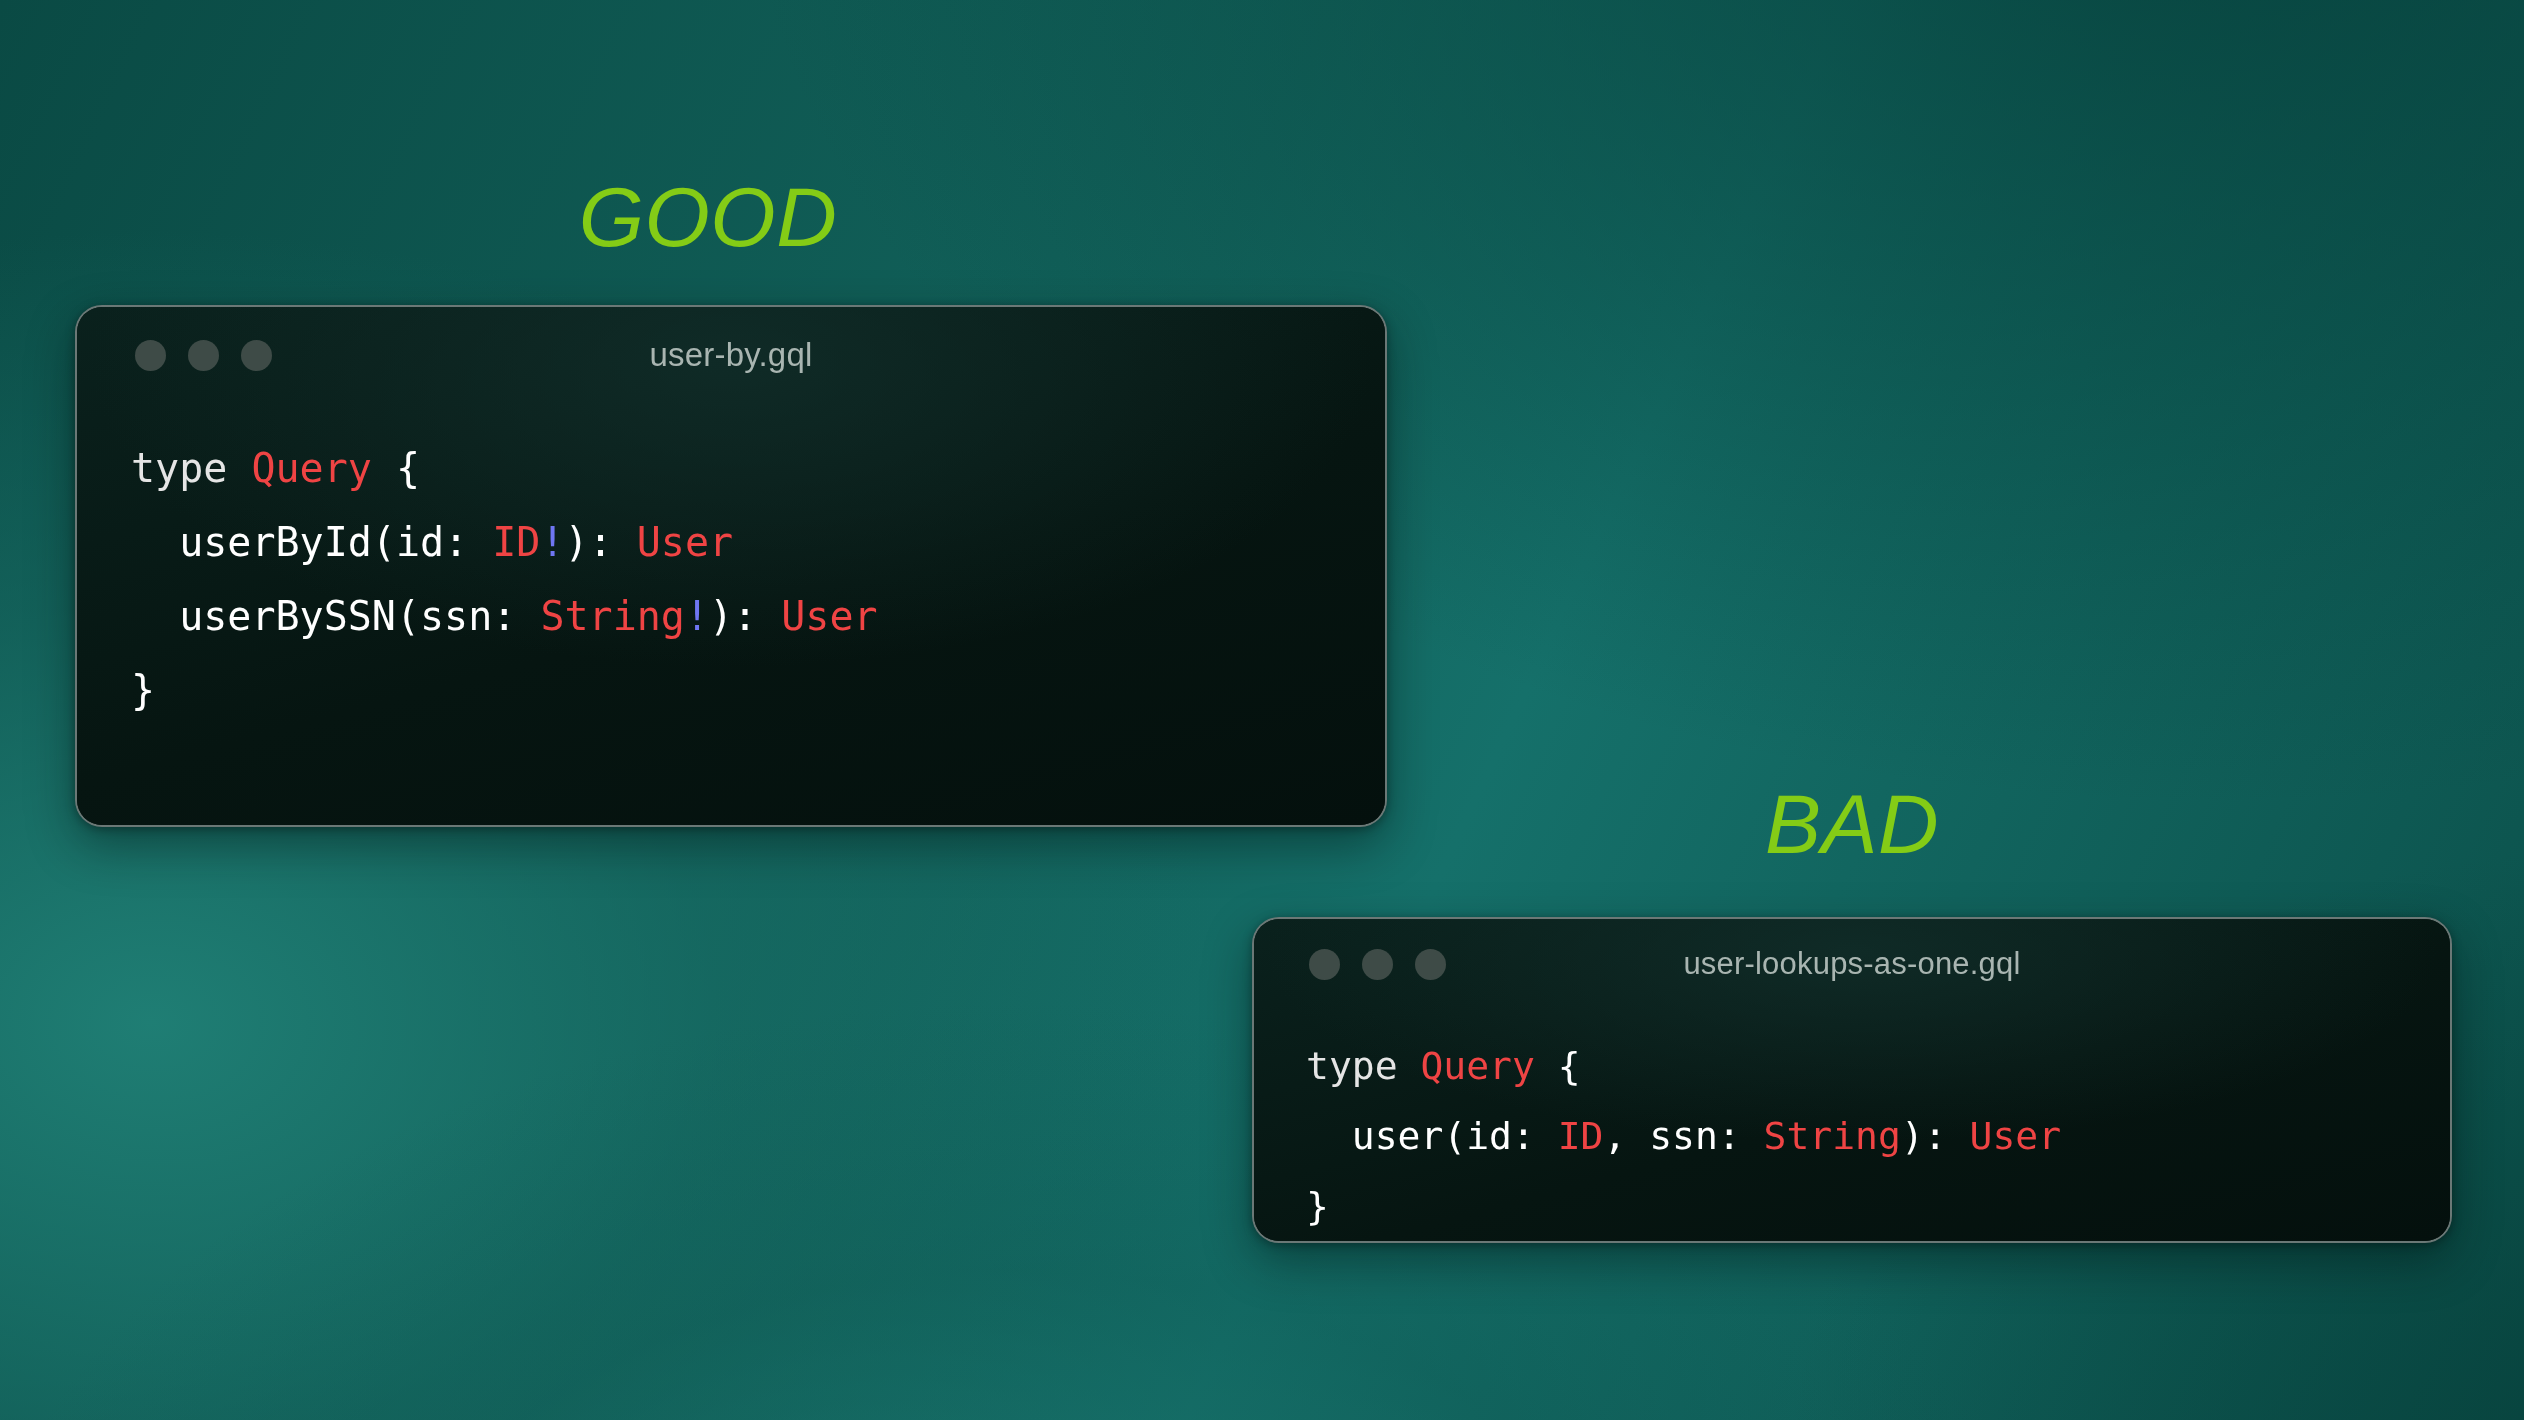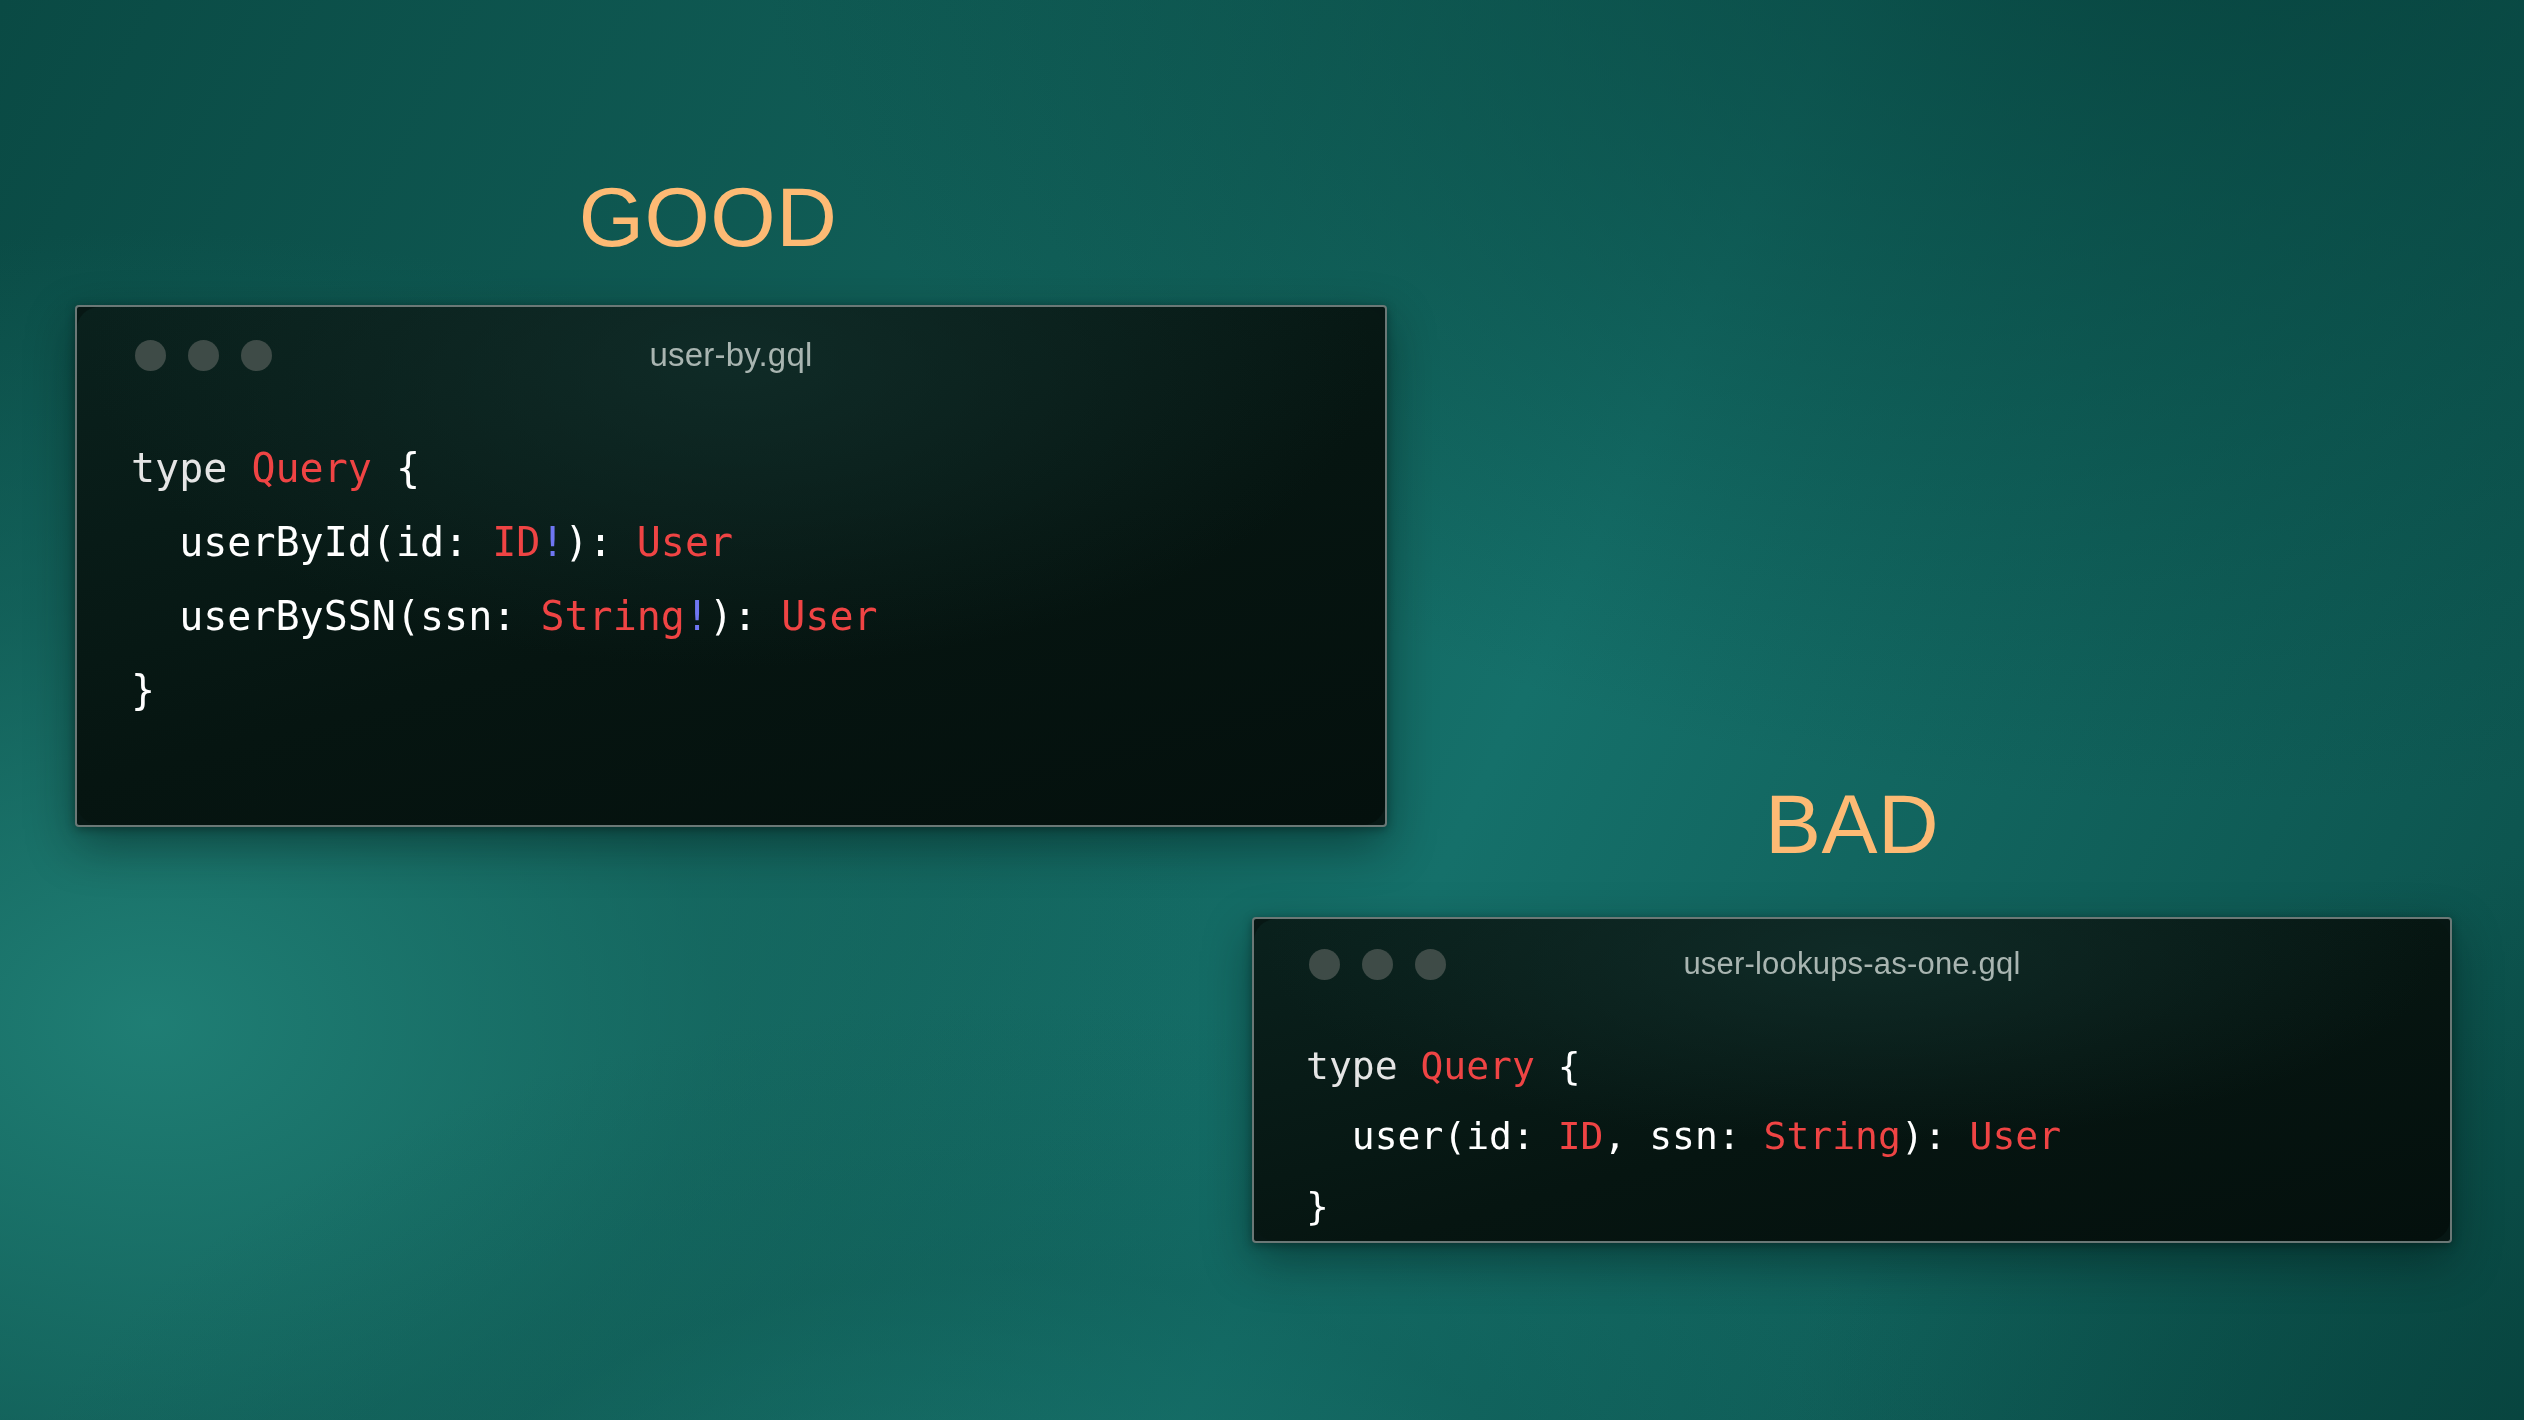--- a/index.html
+++ b/index.html
@@ -40,37 +40,38 @@
     position:absolute; inset:0;
     background:radial-gradient(ellipse 1200px 900px at 104% 104%,
                rgba(6,62,57,0.70) 0%, rgba(8,69,63,0) 70%);
   }
 
   #stage { position:absolute; inset:0; z-index:2; }
 
   
   .section-label {
     position:absolute;
-    color:#fdba74;
+    color:#84cc16;
     font-family:"Liberation Sans", sans-serif;
     font-weight:400;
     letter-spacing:0.5px;
     white-space:nowrap;
     text-align:center;
     transform:translateX(-50%);
+    font-style:italic;
   }
   #label-good { left:708px;  top:175px; font-size:84px; line-height:84px; }
   #label-bad  { left:1852px; top:782px; font-size:84px; line-height:84px; }
 
   
   .code-window {
     position:absolute;
     background:#071714;
     border:2px solid rgba(190,200,198,0.55);
-    border-radius:4px;
+    border-radius:27px;
     overflow:hidden;
     box-shadow:0 18px 48px rgba(0,20,18,0.45),
                0 2px 10px rgba(0,0,0,0.35);
   }
   .code-window-inner {
     position:absolute; inset:0;
     background:
       radial-gradient(ellipse 70% 85% at 50% 10%, rgba(18,48,44,0.75) 0%, rgba(8,24,21,0) 70%),
       linear-gradient(165deg,#0a211d 0%,#061511 55%,#04100d 100%);
     border-radius:22px;

